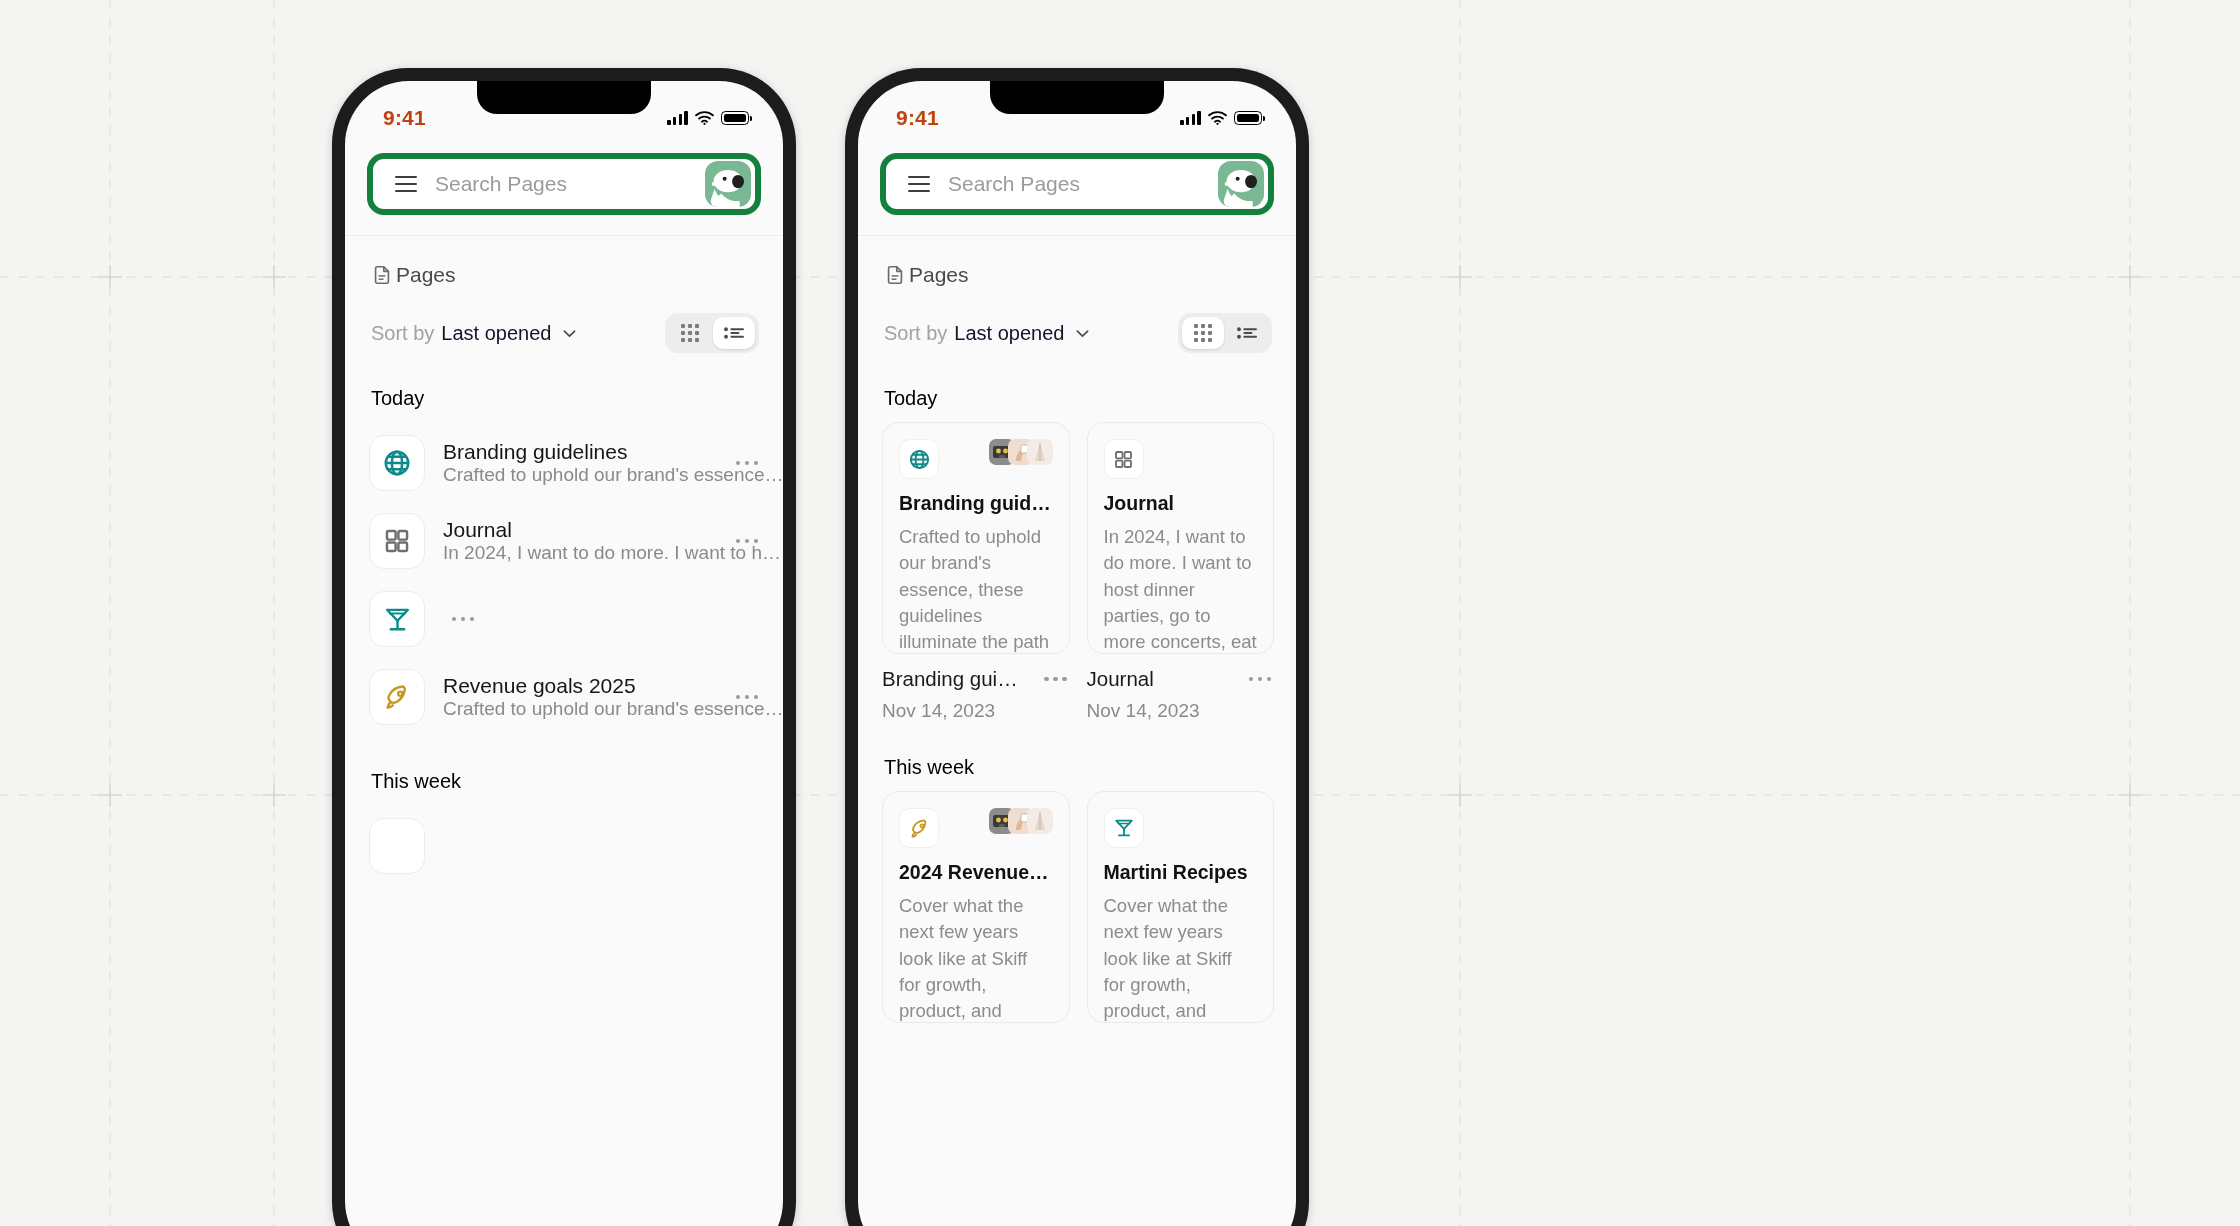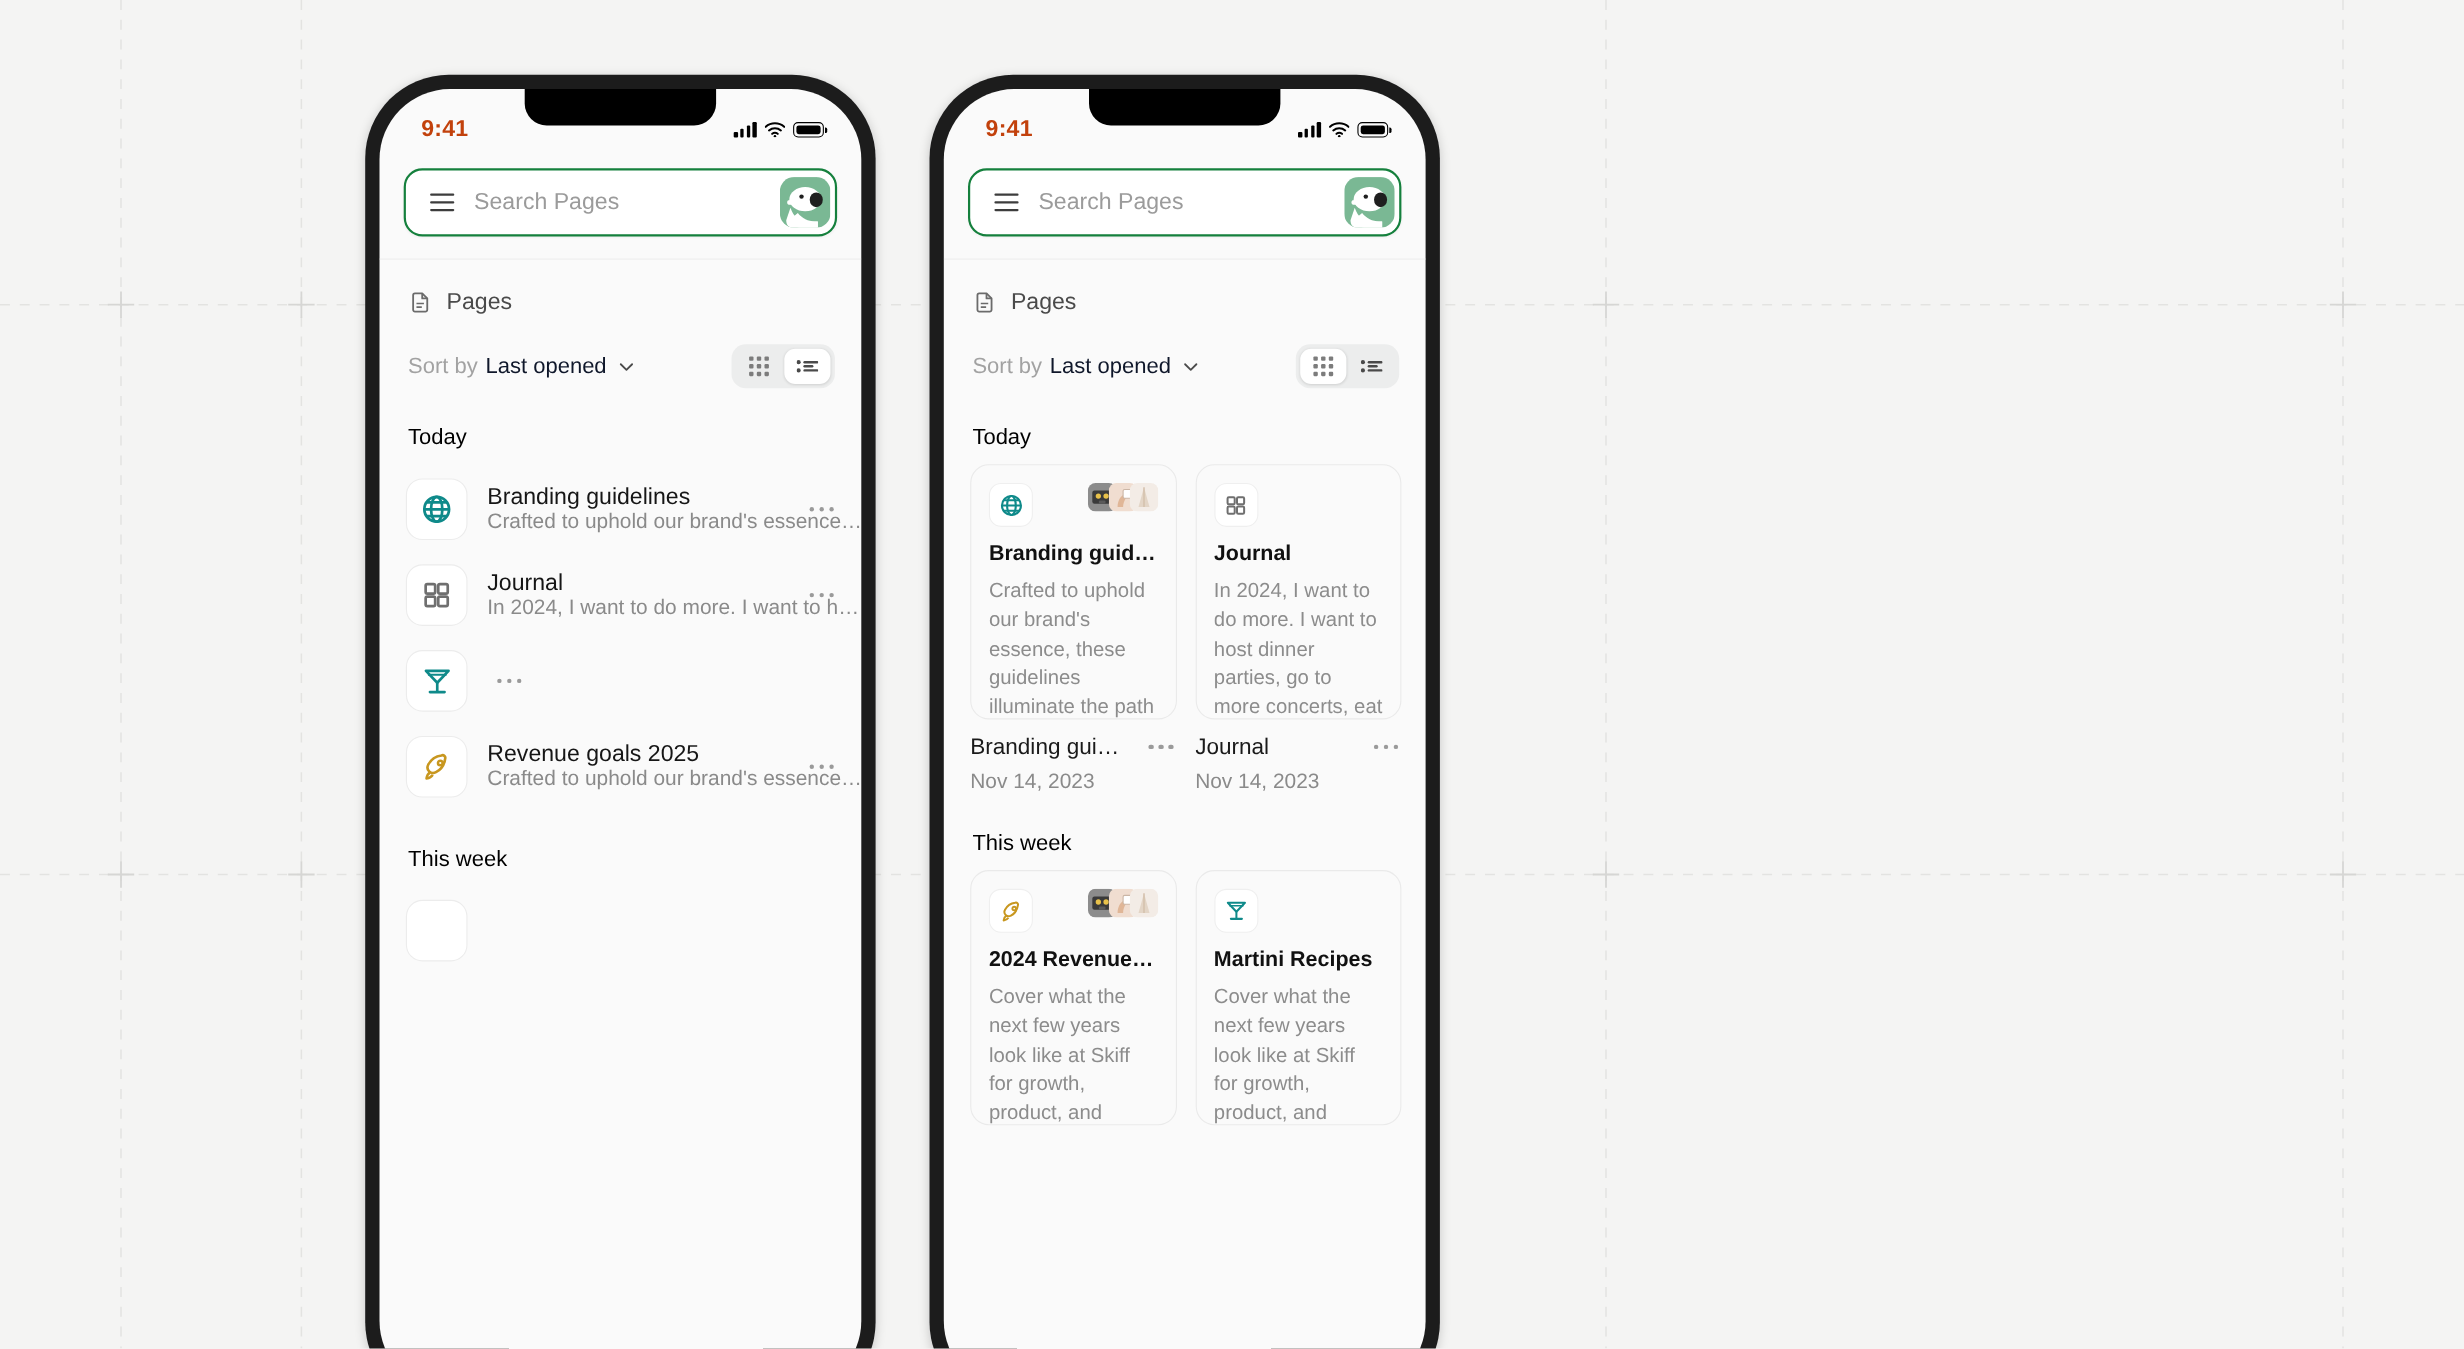--- a/index.html
+++ b/index.html
@@ -70,21 +70,21 @@
     content:""; position:absolute; right:-4px; top:4px;
     width:2.2px; height:5px; background:#000; border-radius:0 1.5px 1.5px 0;
   }
   .ico-batt b { display:block; width:100%; height:100%; background:#000; border-radius:2.2px; }
 
   
   .searchbar-wrap { padding:12px 22px 20px 22px; }
   .searchbar {
     height:62px;
     background:#fff;
-    border:2px solid #15803d;
+    border:6px solid #15803d;
     border-radius:17px;
     display:flex; align-items:center;
     padding:0 4px 0 22px;
     box-shadow:0 1px 2px rgba(0,0,0,.035);
   }
   .ico-hamburger { width:22px; height:16px; display:flex; flex-direction:column; justify-content:space-between; flex:0 0 auto; }
   .ico-hamburger i { display:block; height:2.2px; background:#3d3d3d; border-radius:2px; }
   .search-placeholder {
     flex:1; margin-left:18px;
     font-size:21px; color:#9b9b9b;
@@ -92,21 +92,21 @@
   .avatar {
     width:46px; height:46px; border-radius:13px;
     flex:0 0 auto; overflow:hidden;
     display:block;
   }
 
   .divider { height:1px; background:#ededed; }
 
   
   .pages-head {
-    display:flex; align-items:center; gap:13px;
+    display:flex; align-items:center; gap:3px;
     padding:27px 26px 0 26px;
   }
   .pages-head .label { font-size:21px; color:#4a4a4a; }
 
   
   .sort-row {
     display:flex; align-items:center; justify-content:space-between;
     padding:26px 24px 0 26px;
   }
   .sort-left { display:flex; align-items:center; gap:7px; font-size:20px;justify-content:flex-end; }

